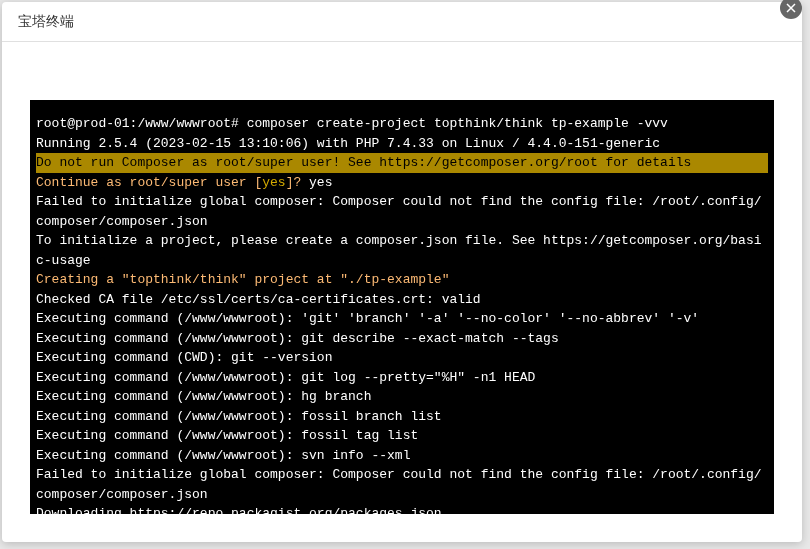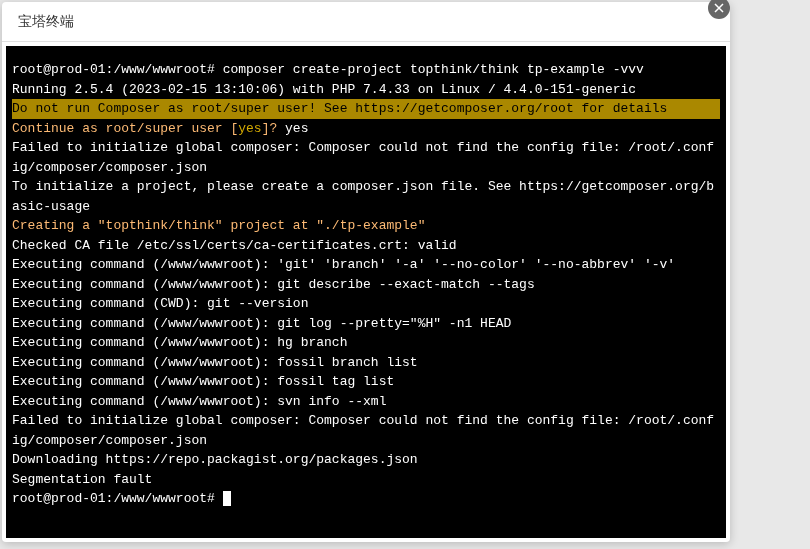--- a/index.html
+++ b/index.html
@@ -9,27 +9,28 @@
     }
     body {
       background: #e8e8e8;
       font-family: -apple-system, BlinkMacSystemFont, "Segoe UI", sans-serif;
       width: 810px;
       height: 549px;
       overflow: hidden;
     }
     .window {
       background: #fff;
-      width: 728px;
+      width: 800px;
       height: 540px;
       margin: 2px;
       border-radius: 4px;
       box-shadow: 0 2px 10px rgba(0,0,0,0.2);
       display: flex;
       flex-direction: column;
+      gap: 30px;
     }
     .titlebar {
       height: 40px;
       display: flex;
       align-items: center;
       padding: 0 16px;
       border-bottom: 1px solid #e0e0e0;
       position: relative;
     }
     .title {
@@ -45,21 +46,21 @@
       background: #666;
       border-radius: 50%;
       display: flex;
       align-items: center;
       justify-content: center;
       cursor: pointer;
     }
     .terminal {
       flex: 1;
       background: #000;
-      margin: 4px;
+      margin: 28px;
       padding: 14px 6px;
       font-family: "Menlo", "Consolas", "Courier New", monospace;
       font-size: 13px;
       line-height: 1.5;
       color: #fff;
       overflow: hidden;
       white-space: pre-wrap;
       word-break: break-all;
     }
     .line {

